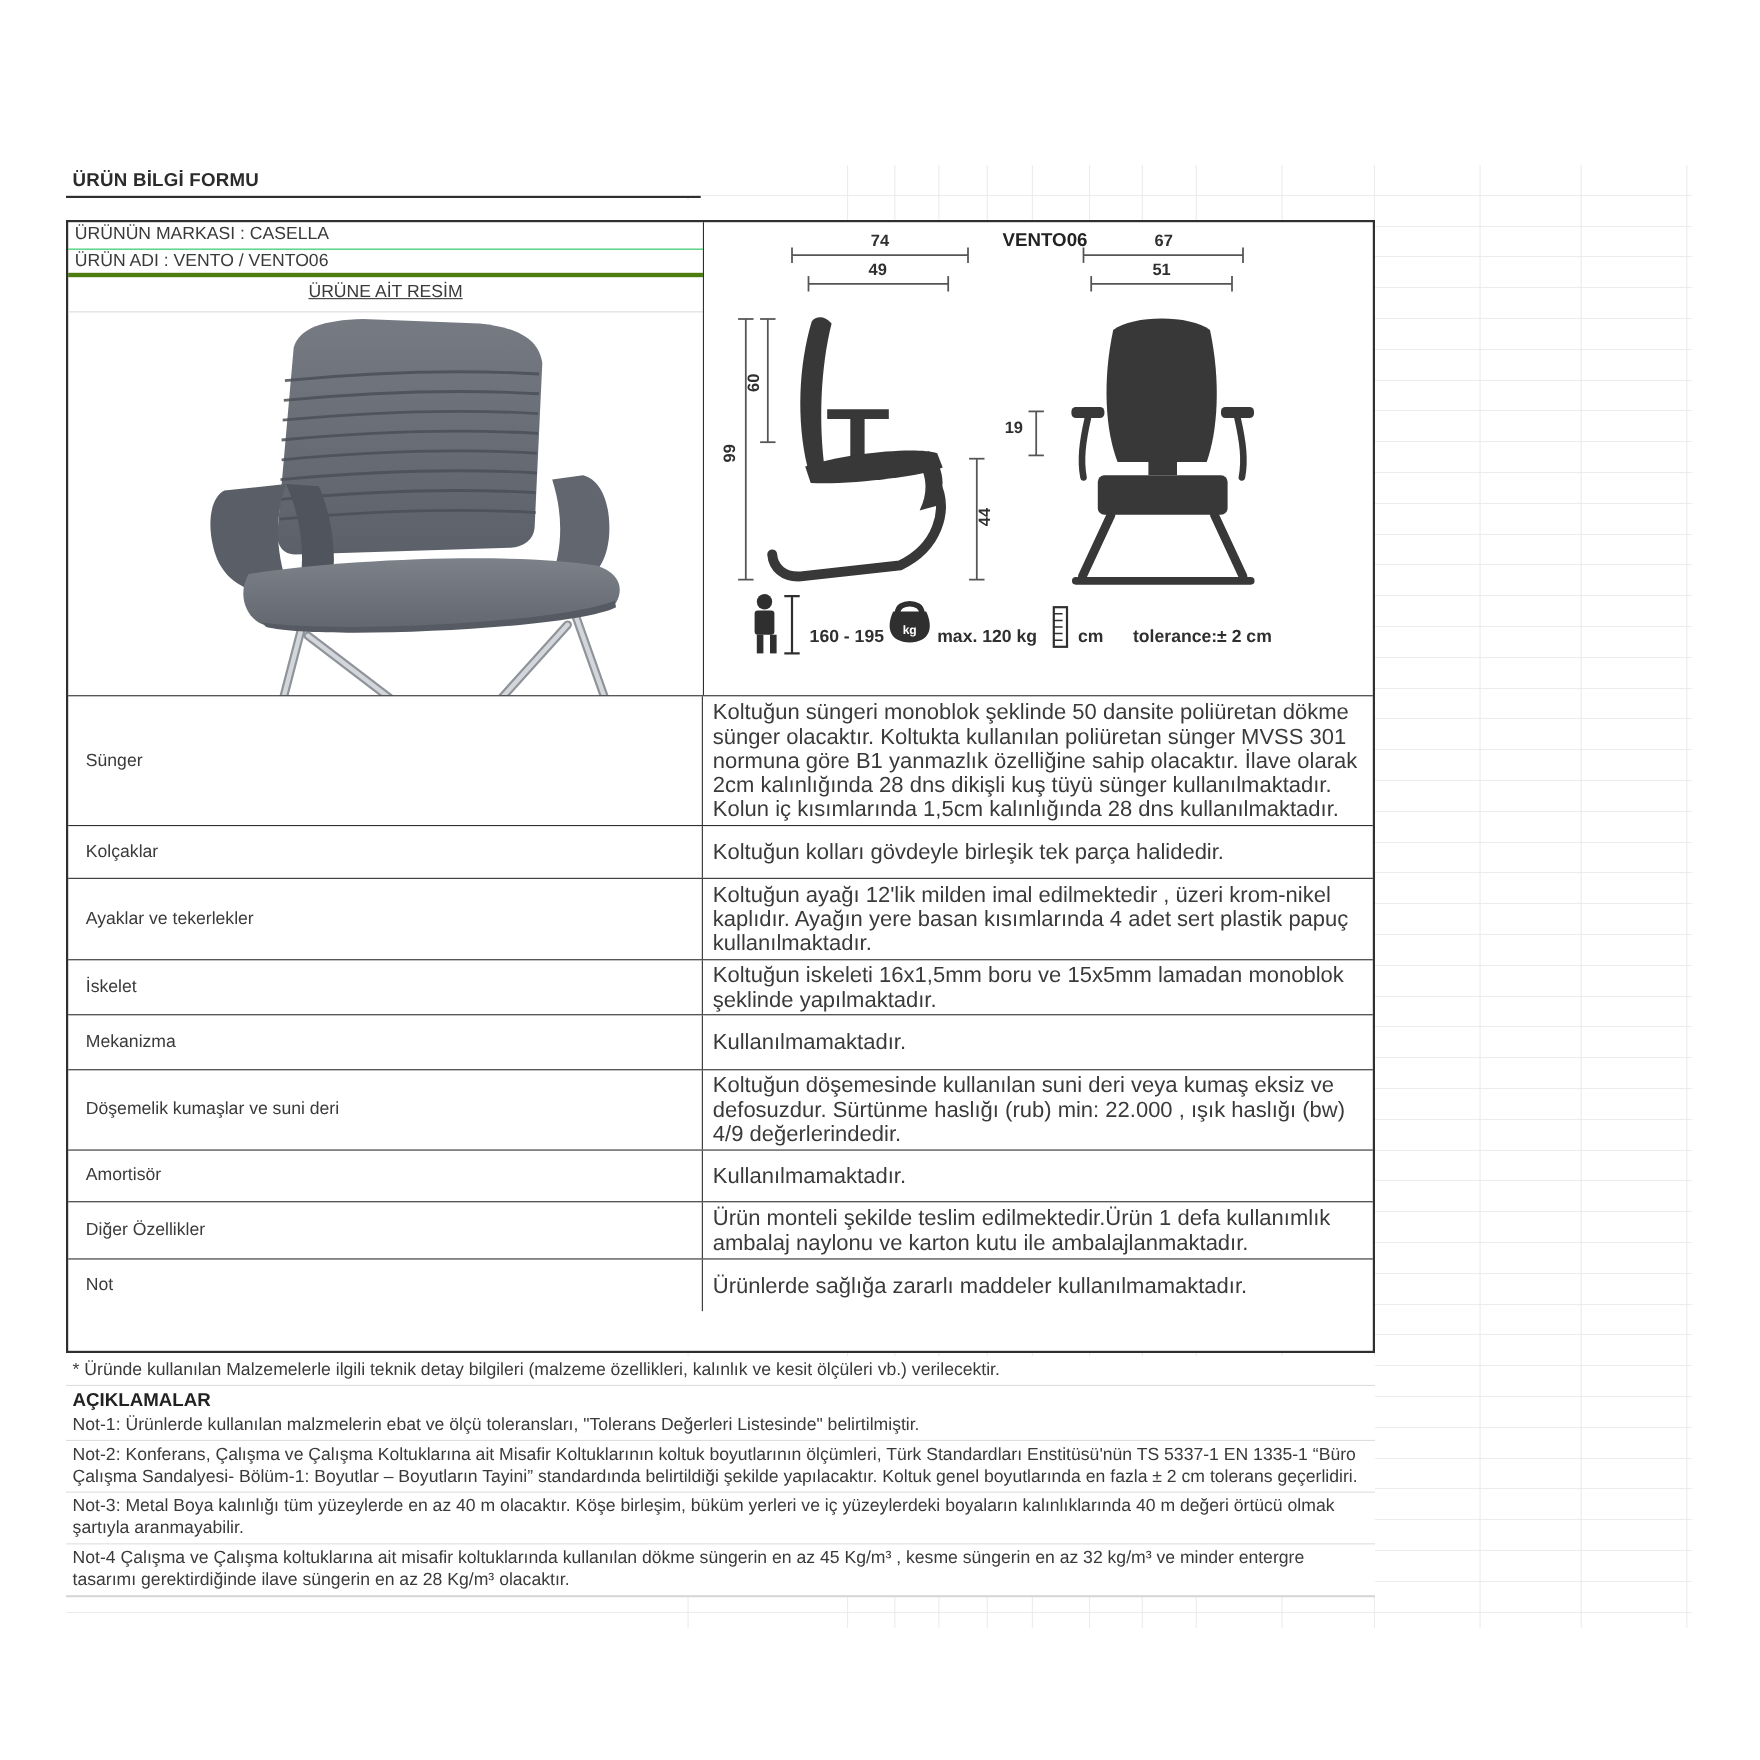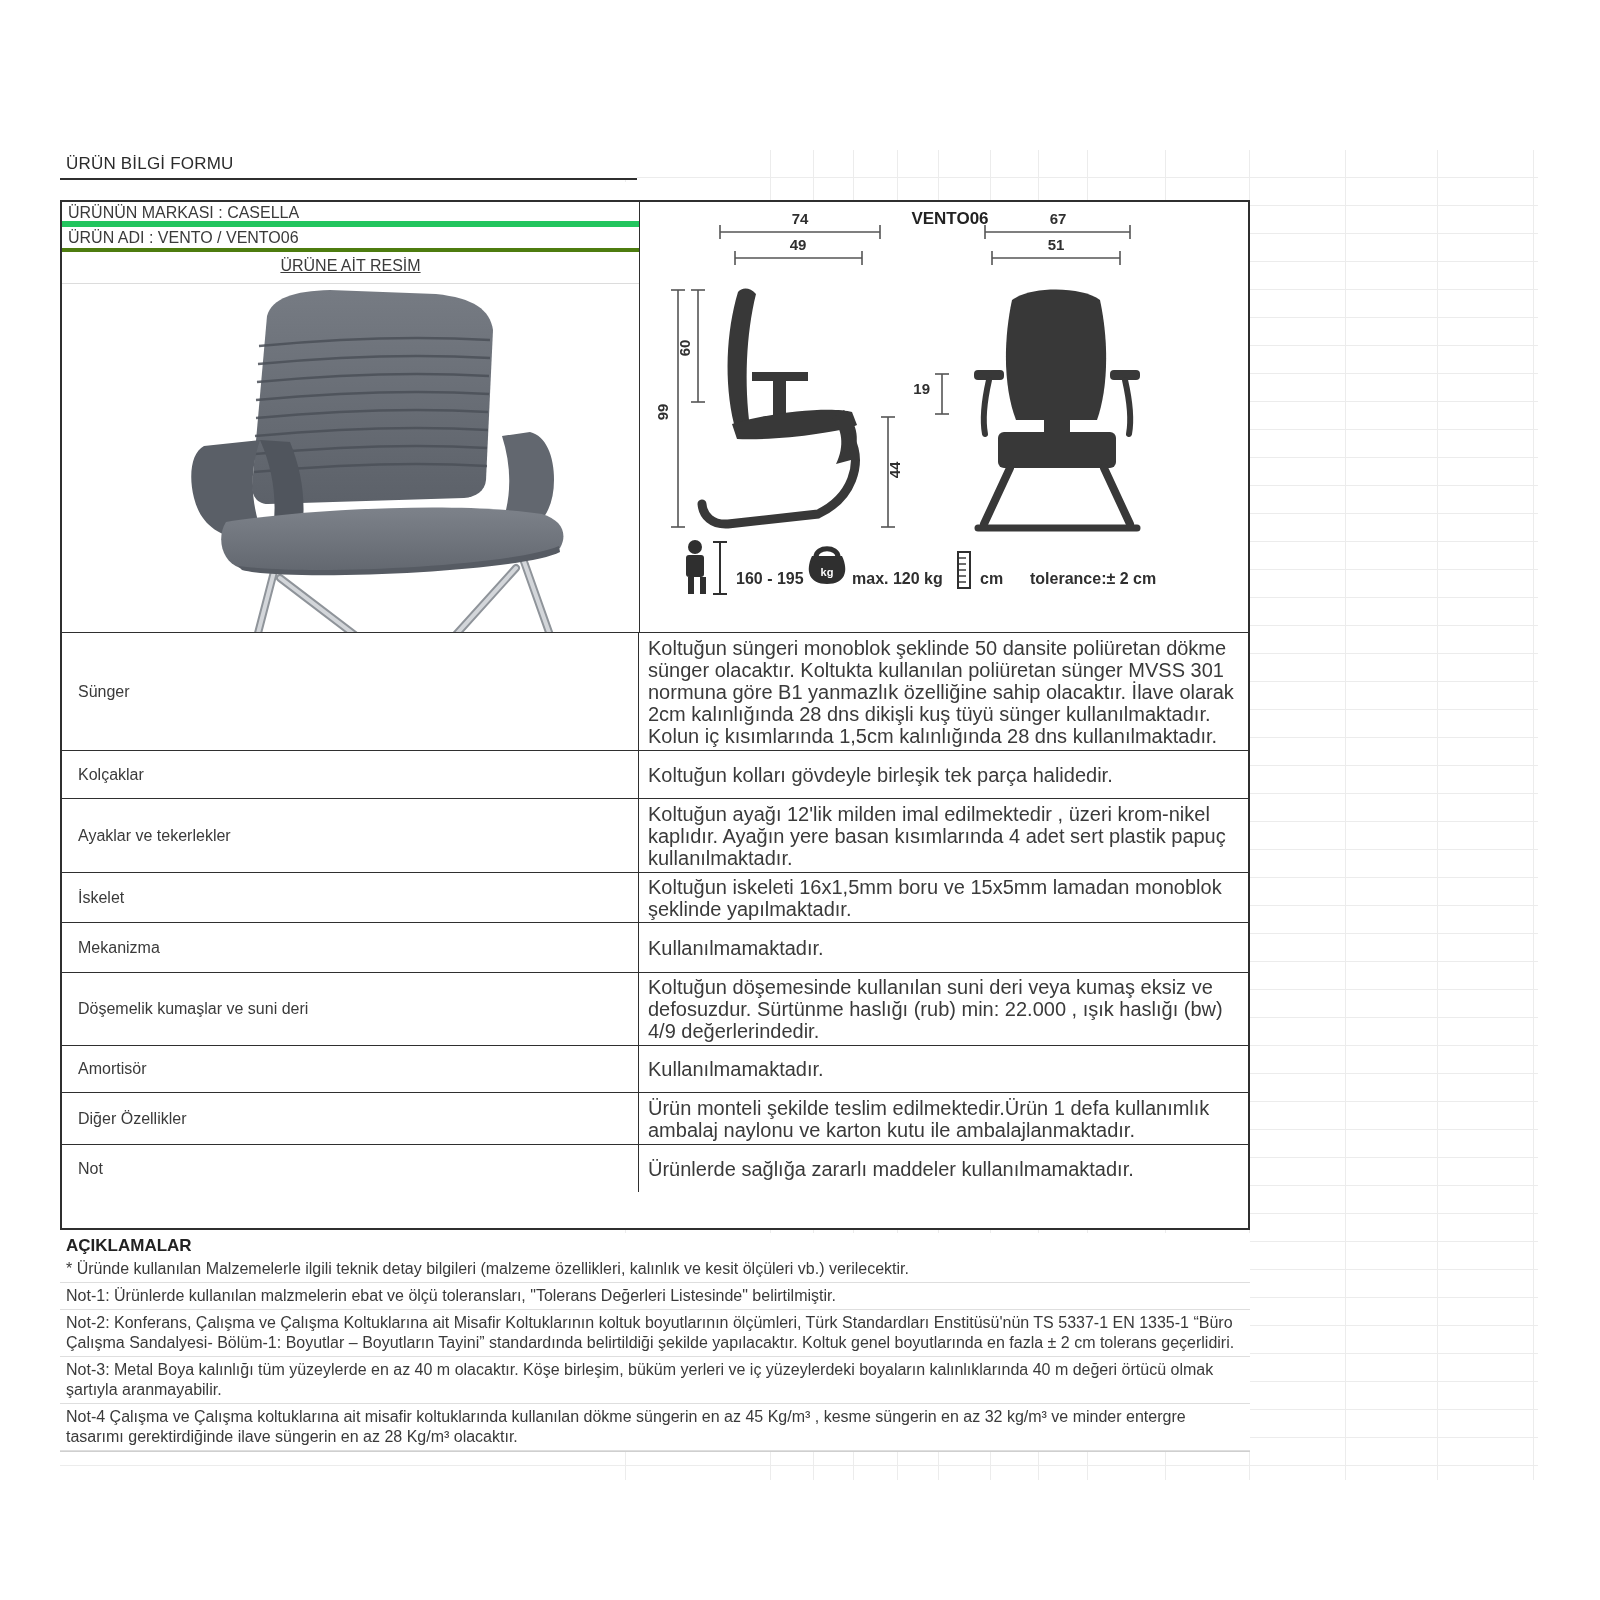--- a/index.html
+++ b/index.html
@@ -4,28 +4,28 @@
 <style>
   html,body{margin:0;padding:0;background:#fff;}
   #page{position:relative;width:1600px;height:1600px;background:#fff;overflow:hidden;
         font-family:"Liberation Sans", sans-serif;color:#3a3a3a;}
   
   .gridbg{position:absolute;left:60px;top:150px;width:1478px;height:1330px;
           background:repeating-linear-gradient(to bottom,transparent 0 27px,#ececec 27px 28px);}
   .vline{position:absolute;top:0;bottom:0;width:1px;background:#ececec;}
   
   .title-row{position:absolute;left:60px;top:150px;width:577px;height:30px;background:#fff;
-             border-bottom:2px solid #2f2f2f;font-size:17px;font-weight:normal;line-height:28px;
+             border-bottom:2px solid #2f2f2f;font-size:17px;font-weight:bold;line-height:28px;
              padding-left:6px;box-sizing:border-box;color:#2b2b2b;letter-spacing:.2px;}
   .gapband{position:absolute;left:60px;top:182px;width:577px;height:18px;background:#fff;}
   
   .main-table{position:absolute;left:60px;top:200px;width:1190px;height:1030px;background:#fff;
               border:2px solid #2f2f2f;box-sizing:border-box;}
   .cell{position:absolute;box-sizing:border-box;font-size:16px;color:#3a3a3a;}
-  .cell-brand{left:0;top:0;width:577px;height:25px;border-bottom:6px solid #22c55e;padding:2px 6px;}
+  .cell-brand{left:0;top:0;width:577px;height:25px;border-bottom:1px solid #22c55e;padding:2px 6px;}
   .cell-product{left:0;top:25px;width:577px;height:25px;border-bottom:4px solid #4d7c0f;padding:2px 6px;}
   .cell-imghdr{left:0;top:50px;width:577px;height:32px;text-align:center;padding-top:5px;
                border-bottom:1px solid #dcdcdc;text-decoration:underline;}
   .cell-photo{left:0;top:82px;width:577px;height:348px;}
   .cell-drawing{left:577px;top:0;width:609px;height:430px;border-left:1px solid #2f2f2f;}
   .spec-rows{position:absolute;left:0;top:430px;width:100%;}
   .spec-row{display:flex;border-top:1px solid #2f2f2f;box-sizing:border-box;}
   .spec-label{flex:0 0 577px;width:577px;border-right:1px solid #2f2f2f;display:flex;align-items:center;
               padding:0 16px;box-sizing:border-box;font-size:16px;text-align:right;}
   .spec-value{flex:1;display:flex;align-items:center;padding:3px 9px;box-sizing:border-box;
@@ -279,21 +279,21 @@
       <div class="spec-row r9">
         <div class="spec-label">Not</div>
         <div class="spec-value">
             <div>Ürünlerde sağlığa zararlı maddeler kullanılmamaktadır.</div>
           </div>
       </div>
     </div>
   </div>
 
   <div class="notes">
+    <div class="note-block">* Üründe kullanılan Malzemelerle ilgili teknik detay bilgileri (malzeme özellikleri, kalınlık ve kesit ölçüleri vb.)  verilecektir.</div>
     <div class="note-block notes-header">AÇIKLAMALAR</div>
-    <div class="note-block">* Üründe kullanılan Malzemelerle ilgili teknik detay bilgileri (malzeme özellikleri, kalınlık ve kesit ölçüleri vb.)  verilecektir.</div>
     <div class="note-block">Not-1: Ürünlerde kullanılan malzmelerin ebat ve ölçü toleransları, "Tolerans Değerleri Listesinde" belirtilmiştir.</div>
     <div class="note-block">Not-2: Konferans, Çalışma ve Çalışma Koltuklarına ait  Misafir Koltuklarının koltuk boyutlarının ölçümleri, Türk Standardları Enstitüsü'nün TS 5337-1 EN 1335-1 “Büro Çalışma Sandalyesi- Bölüm-1: Boyutlar – Boyutların Tayini” standardında belirtildiği şekilde yapılacaktır. Koltuk genel boyutlarında en fazla ± 2 cm tolerans geçerlidiri.</div>
     <div class="note-block">Not-3: Metal Boya kalınlığı tüm yüzeylerde en az 40 m  olacaktır. Köşe birleşim, büküm yerleri ve iç yüzeylerdeki boyaların kalınlıklarında 40 m değeri örtücü olmak şartıyla aranmayabilir.</div>
     <div class="note-block">Not-4 Çalışma ve Çalışma koltuklarına ait misafir koltuklarında kullanılan dökme süngerin en az 45 Kg/m³ ,  kesme süngerin en az 32 kg/m³ ve minder entergre tasarımı gerektirdiğinde ilave süngerin en az 28 Kg/m³ olacaktır.</div>
   </div>
 
 </div>
 
 </body></html>

